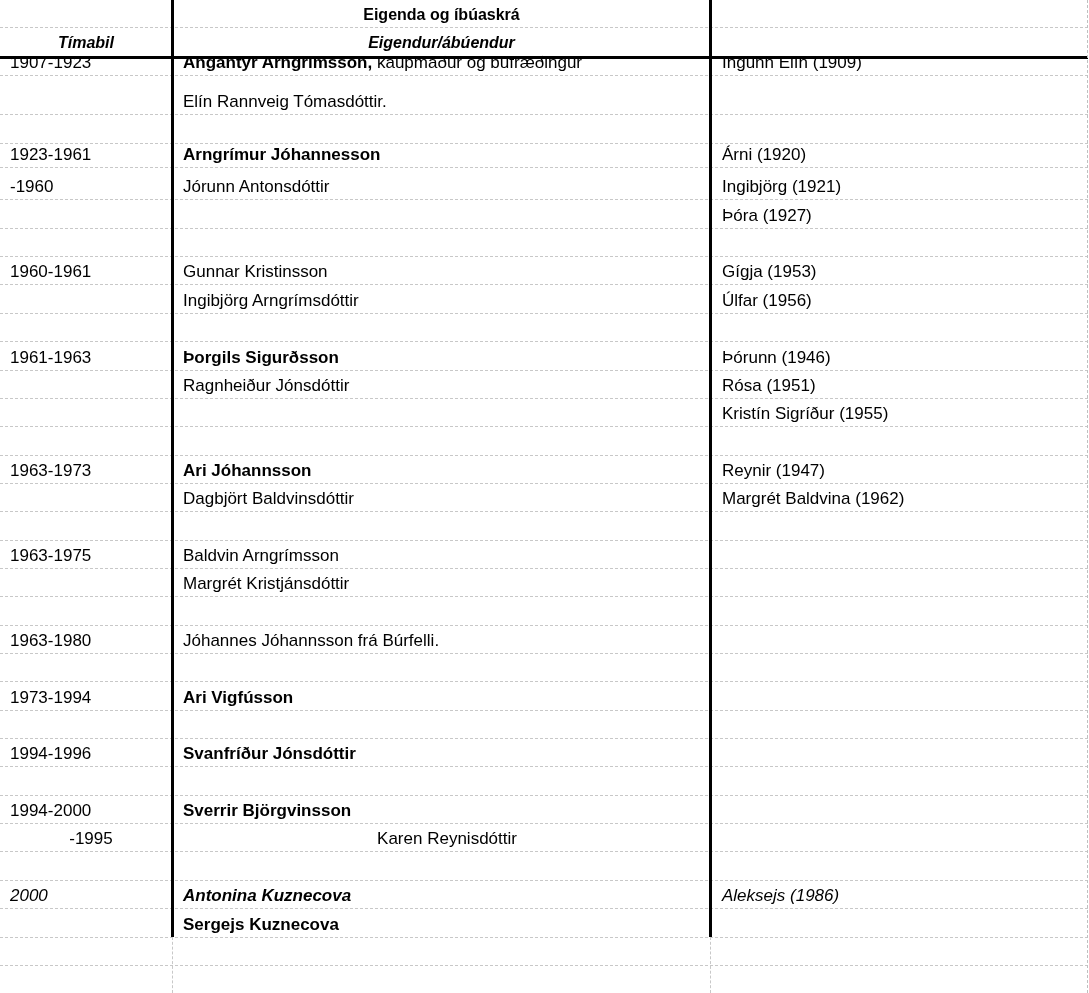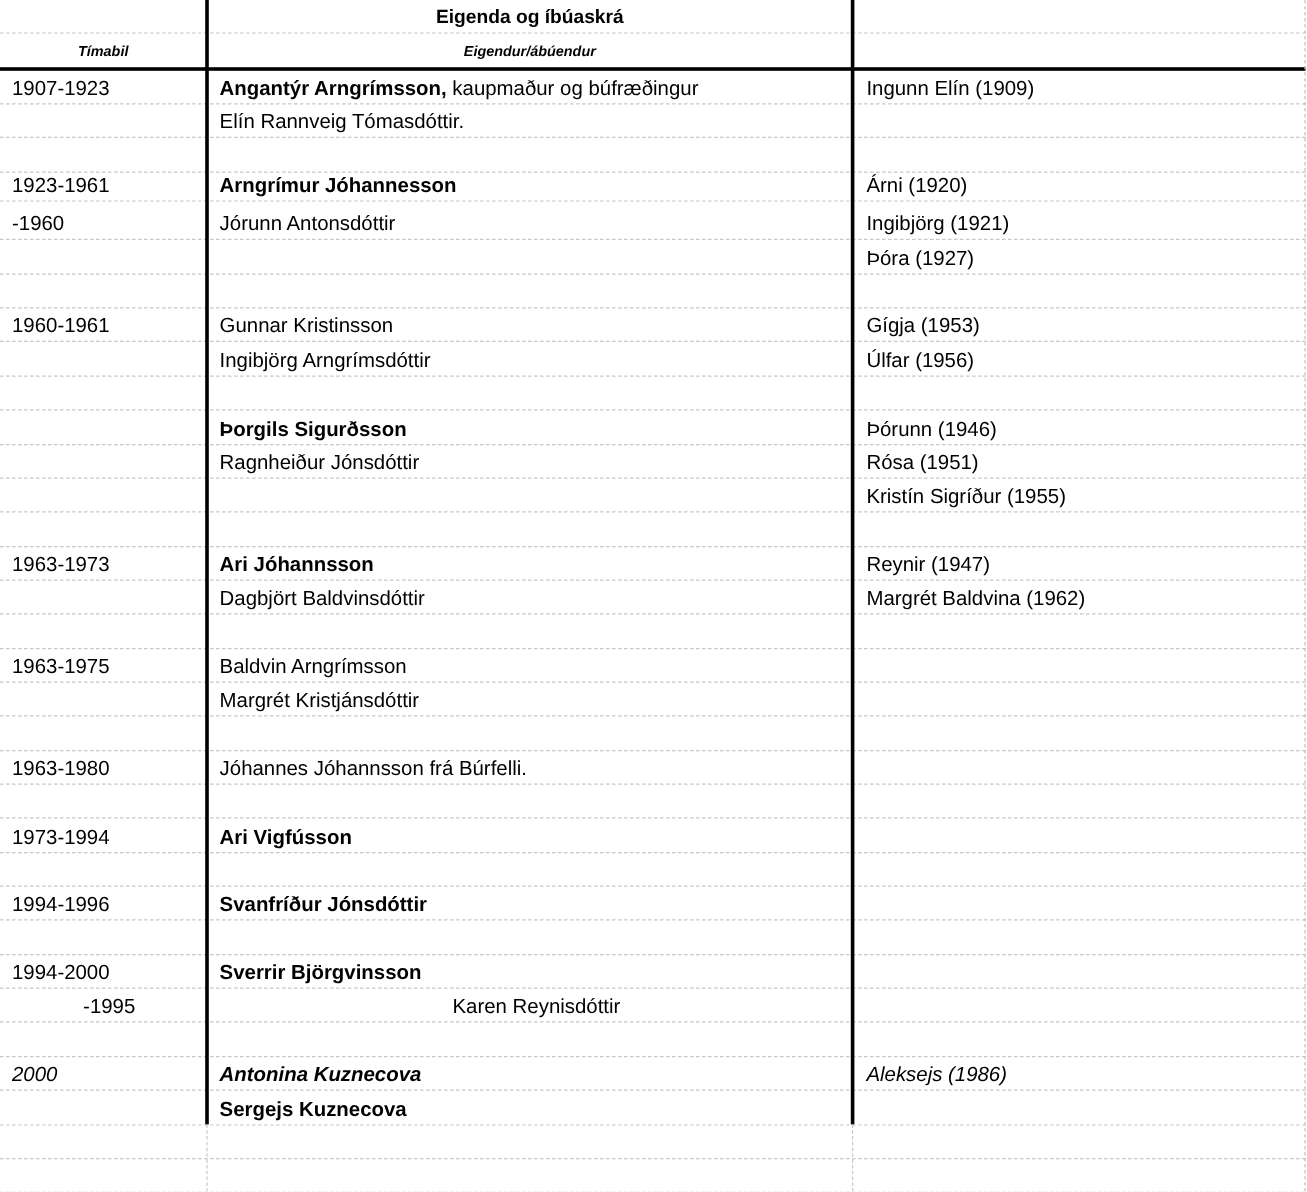--- a/index.html
+++ b/index.html
@@ -6,21 +6,21 @@
   body { width: 1089px; height: 993px; overflow: hidden; position: relative;
          font-family: "Liberation Sans", sans-serif; color: #000; }
   .sheet { position: absolute; left: 0; top: 0; width: 1089px; height: 993px; }
   .row { position: absolute; left: 0; width: 1088px; height: 28px;
          border-bottom: 1px dashed #c8c8c8; box-sizing: border-box; }
   .cell { position: absolute; top: 0; height: 28px; line-height: 30px;
           font-size: 17px; white-space: nowrap; overflow: visible; box-sizing: border-box; }
   .c1 { left: 0; width: 172px; padding-left: 10px; }
   .c2 { left: 172px; width: 539px; padding-left: 11px; }
   .c3 { left: 711px; width: 377px; padding-left: 11px; }
-  .hdr { font-weight: bold; font-style: italic; text-align: center; font-size: 12px; padding-left: 0; }
+  .hdr { font-weight: bold; font-style: italic; text-align: center; font-size: 16px; padding-left: 0; }
   .title { font-weight: bold; text-align: center; font-size: 16px; padding-left: 0; }
   .b { font-weight: bold; }
   .vline { position: absolute; width: 3px; background: #000; }
   .vdash { position: absolute; width: 0; border-left: 1px dashed #c8c8c8; }
   .hthick { position: absolute; left: 0; width: 1088px; height: 3px; background: #000; }
   .rdash { position: absolute; left: 1087px; top: 0; height: 993px; border-left: 1px dashed #c0c0c0; }
 </style>
 </head>
 <body>
 
@@ -32,21 +32,21 @@
     <div class="cell c3"></div>
   </div>
 
   <div class="row" style="top:28px; border-bottom:none;">
     <div class="cell c1 hdr">Tímabil</div>
     <div class="cell c2 hdr">Eigendur/ábúendur</div>
   </div>
   <div class="hthick" style="top:56px;"></div>
 
   <div id="rows">
-      <div class="row" style="top: 59px;">
+      <div class="row" style="top: 48px;">
         <div class="cell c1">1907-1923</div>
         <div class="cell c2"><span class="b">Angantýr Arngrímsson,</span><span> kaupmaður og búfræðingur</span></div>
         <div class="cell c3">Ingunn Elín (1909)</div>
       </div>
       <div class="row" style="top: 87.35px;">
         <div class="cell c1"></div>
         <div class="cell c2"><span>Elín Rannveig Tómasdóttir.</span><span></span></div>
         <div class="cell c3"></div>
       </div>
       <div class="row" style="top: 115.7px;">
@@ -83,20 +83,21 @@
         <div class="cell c1"></div>
         <div class="cell c2"><span>Ingibjörg Arngrímsdóttir</span><span></span></div>
         <div class="cell c3">Úlfar (1956)</div>
       </div>
       <div class="row" style="top: 314.15px;">
         <div class="cell c1"></div>
         <div class="cell c2"><span></span><span></span></div>
         <div class="cell c3"></div>
       </div>
       <div class="row" style="top: 342.5px;">
+        <div class="cell c1">1961-1963</div>
         <div class="cell c2"><span class="b">Þorgils Sigurðsson</span><span></span></div>
         <div class="cell c3">Þórunn (1946)</div>
       </div>
       <div class="row" style="top: 370.85px;">
         <div class="cell c1"></div>
         <div class="cell c2"><span>Ragnheiður Jónsdóttir</span><span></span></div>
         <div class="cell c3">Rósa (1951)</div>
       </div>
       <div class="row" style="top: 399.2px;">
         <div class="cell c1"></div>

